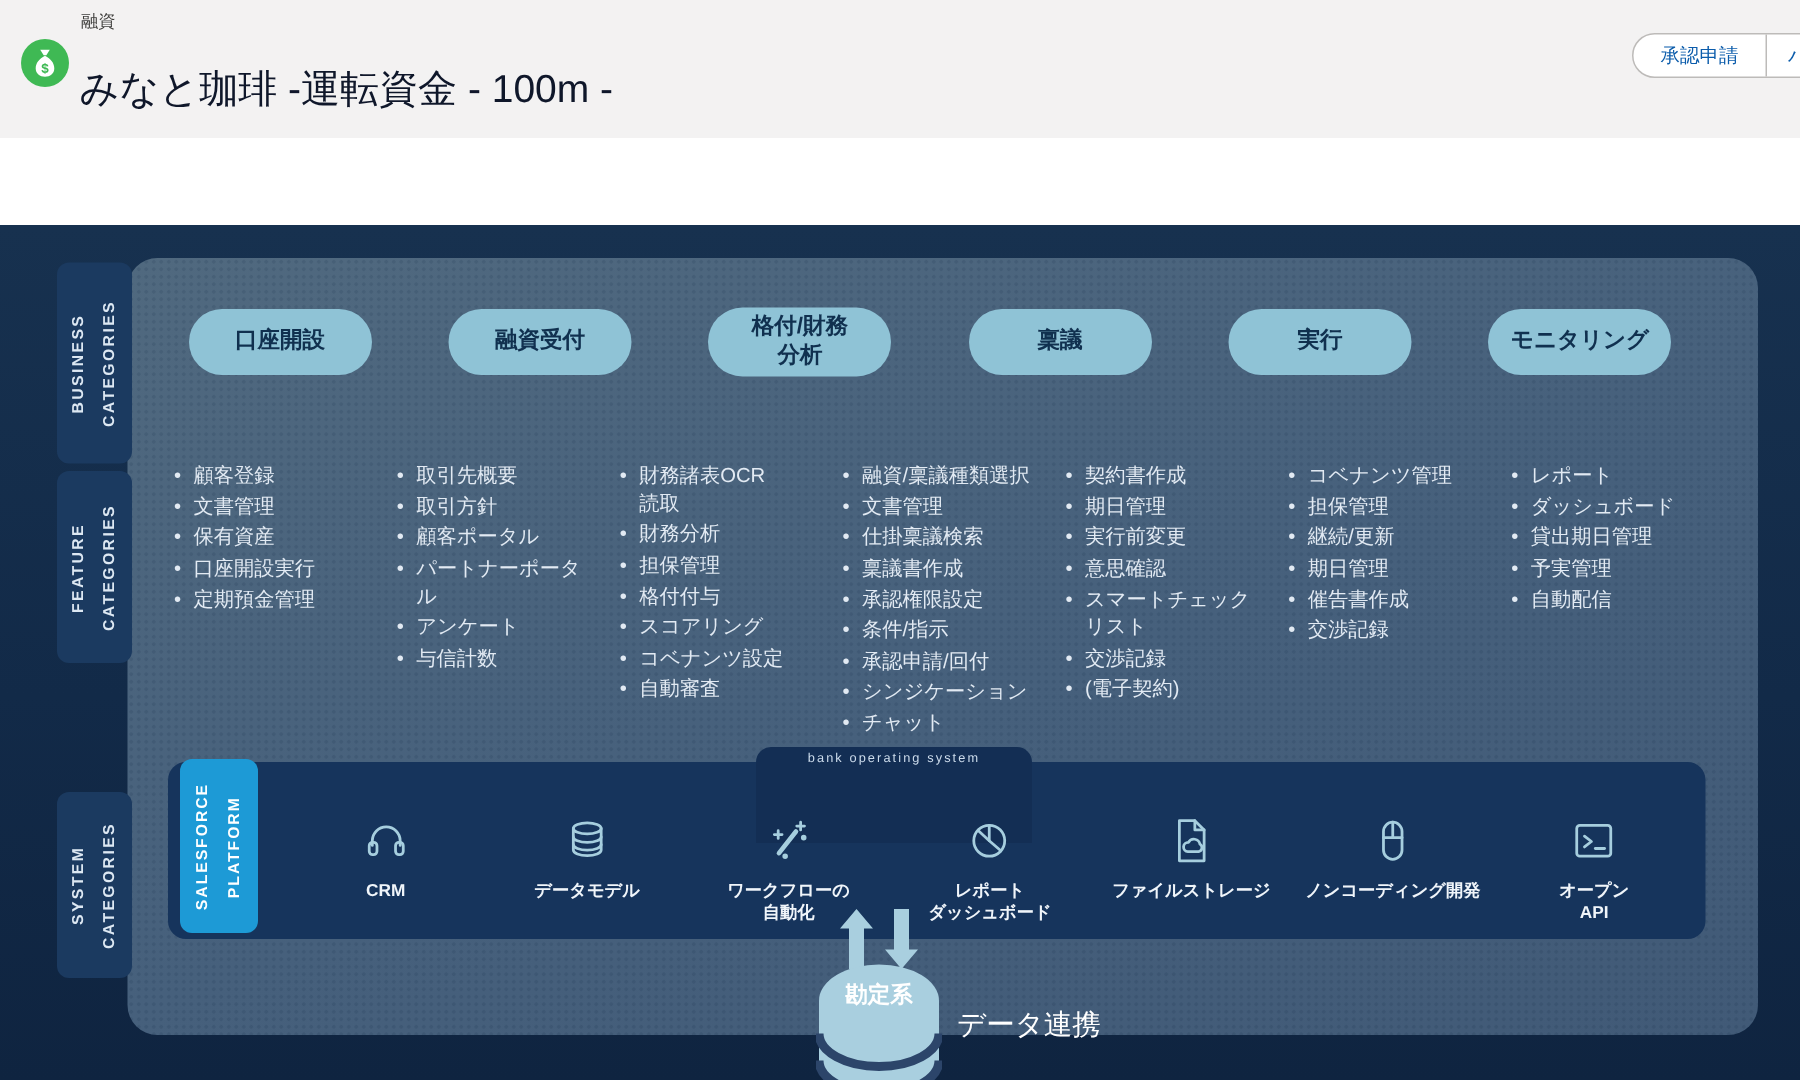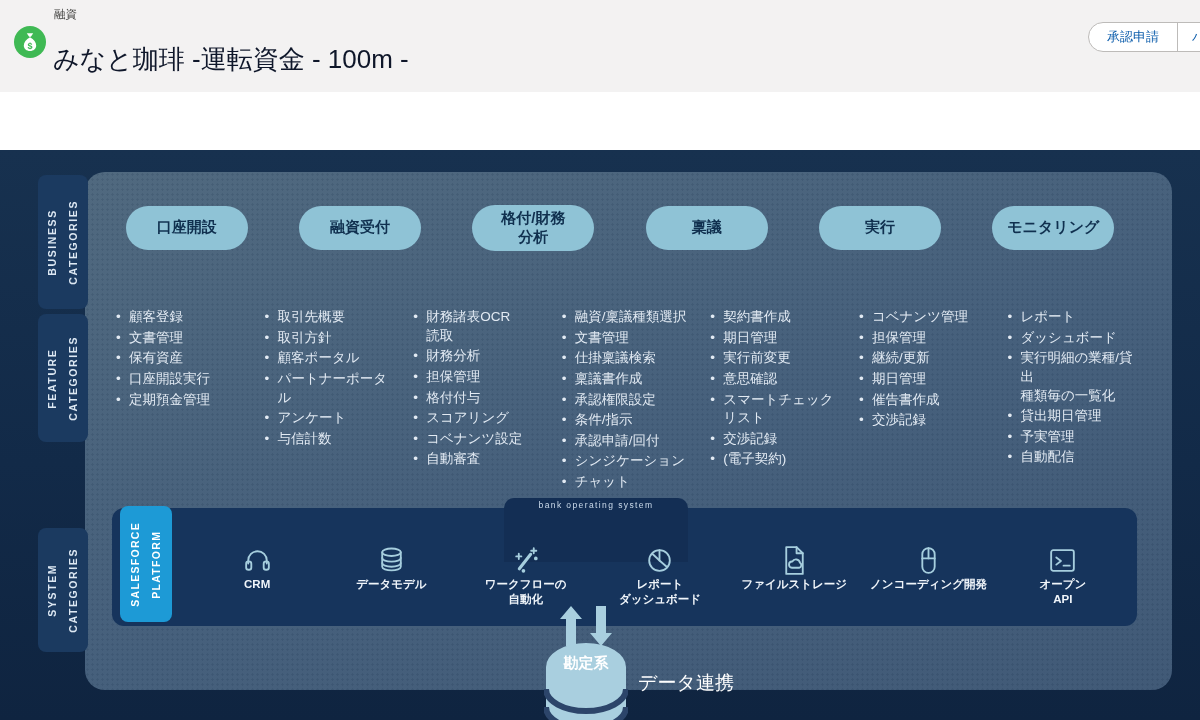--- a/index.html
+++ b/index.html
@@ -70,21 +70,21 @@
   .logo-name{font-size:26px;font-weight:700;color:#fff;line-height:26px;letter-spacing:.5px;}
   .logo-tagline{font-size:8.5px;letter-spacing:1.4px;color:#cddcec;margin-top:2px;}
   .sf-tab{position:absolute;left:120px;top:356px;width:52px;height:116px;background:#1d9ad6;border-radius:8px;
        display:flex;align-items:center;justify-content:center;z-index:4;}
   .sf-tab span{writing-mode:vertical-rl;transform:rotate(180deg);white-space:pre-line;text-align:center;
        font-size:10.5px;letter-spacing:1.3px;line-height:2.0;color:#ffffff;font-weight:700;}
 
   .systems-row{position:absolute;left:190px;top:394px;width:940px;display:flex;z-index:4;}
   .sys-item{flex:1;display:flex;flex-direction:column;align-items:center;}
   .sys-item svg{width:33px;height:33px;stroke:#a6cede;fill:none;stroke-width:1.8;stroke-linecap:round;stroke-linejoin:round;}
-  .sys-label{margin-top:0;font-size:11.5px;font-weight:700;color:#f0f5fa;text-align:center;white-space:pre-line;line-height:1.3;}
+  .sys-label{margin-top:10px;font-size:11.5px;font-weight:700;color:#f0f5fa;text-align:center;white-space:pre-line;line-height:1.3;}
 
   .flow-arrows{position:absolute;left:560px;top:456px;z-index:5;}
   .cylinder{position:absolute;left:544px;top:491px;z-index:5;}
   .core-label{position:absolute;left:544px;top:504px;width:84px;text-align:center;
        color:#ffffff;font-size:15px;font-weight:700;z-index:6;}
   .link-label{position:absolute;left:638px;top:520px;color:#ffffff;font-size:19px;z-index:6;}
 </style>
 </head>
 <body>
 
@@ -227,22 +227,20 @@
       <li>継続/更新</li>
       <li>期日管理</li>
       <li>催告書作成</li>
       <li>交渉記録</li>
     </ul>
       </div>
     <div class="feat-col">
         <ul>
       <li>レポート</li>
       <li>ダッシュボード</li>
-      <li>実行明細の業種/貸出
-種類毎の一覧化</li>
       <li>貸出期日管理</li>
       <li>予実管理</li>
       <li>自動配信</li>
     </ul>
       </div>
   </div>
 
   <div class="band"></div>
 
   <div class="logo-tab">

